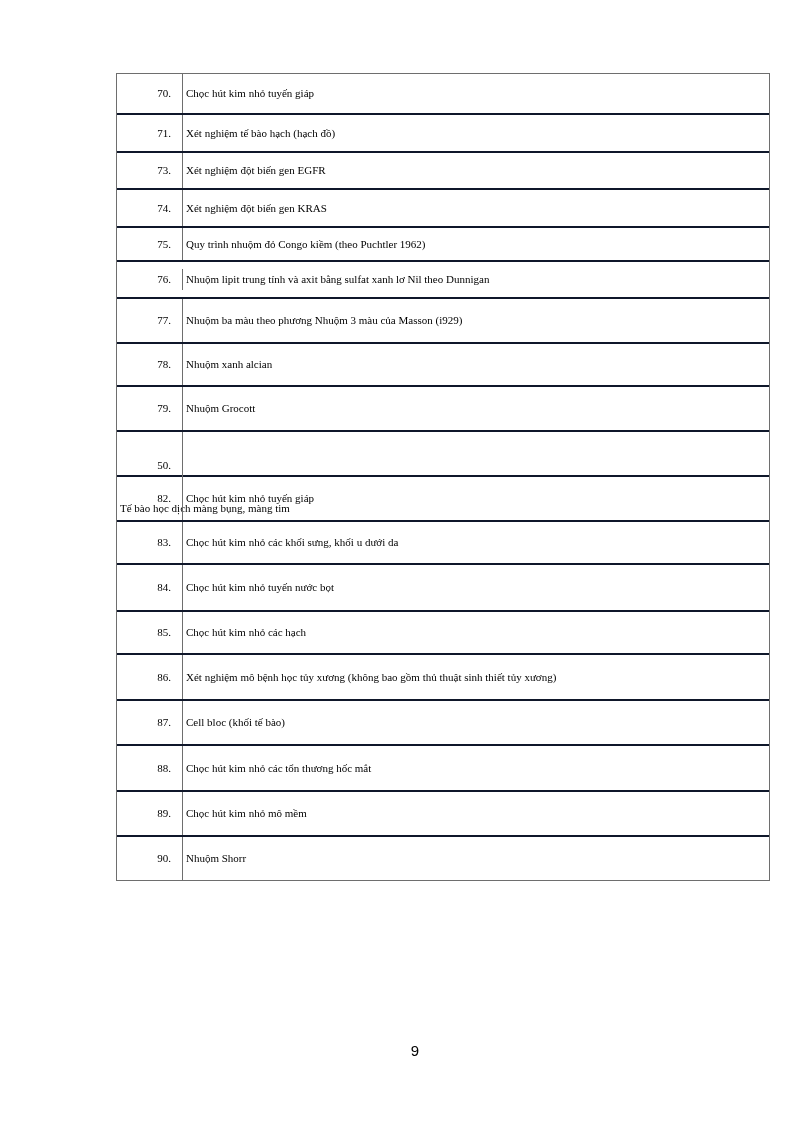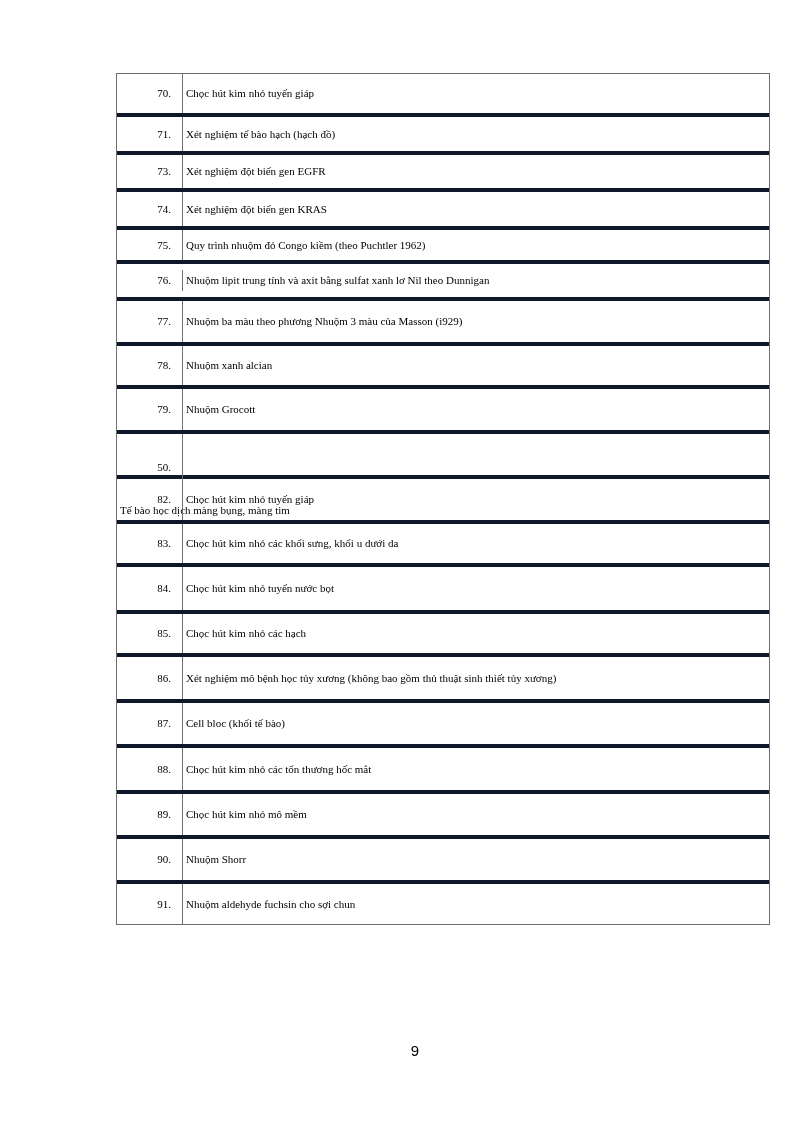--- a/index.html
+++ b/index.html
@@ -20,21 +20,21 @@
     position: absolute;
     left: 116px;
     top: 73px;
     width: 654px;
     box-sizing: border-box;
     border: 1px solid #6e6e6e;
   }
   .row {
     display: flex;
     box-sizing: border-box;
-    border-top: 4px solid #0f172a;
+    border-top: 2px solid #0f172a;
   }
   .row:first-child { border-top: none; }
   .cell {
     box-sizing: border-box;
     display: flex;
     align-items: center;
     font-size: 11px;
     line-height: 21px;
   }
   .cell.num {
@@ -158,19 +158,15 @@
         <div class="cell txt">Chọc hút kim nhỏ các tổn thương hốc mắt</div>
       </div>
       <div class="row">
         <div class="cell num">89.</div>
         <div class="cell txt">Chọc hút kim nhỏ mô mềm</div>
       </div>
       <div class="row">
         <div class="cell num">90.</div>
         <div class="cell txt">Nhuộm Shorr</div>
       </div>
-      <div class="row">
-        <div class="cell num">91.</div>
-        <div class="cell txt">Nhuộm aldehyde fuchsin cho sợi chun</div>
-      </div>
     </div>
   <div class="page-number">9</div>
 </div>
 
 </body></html>

